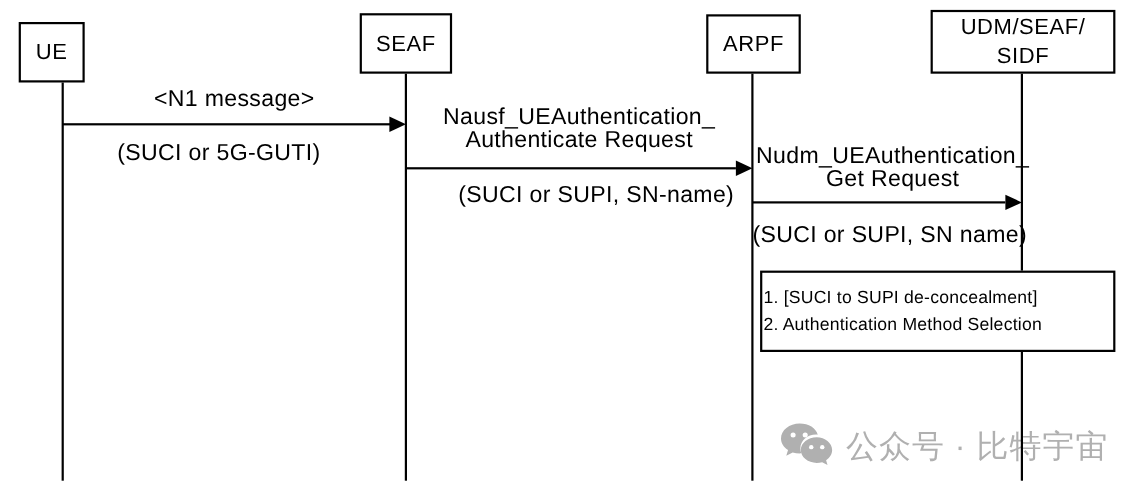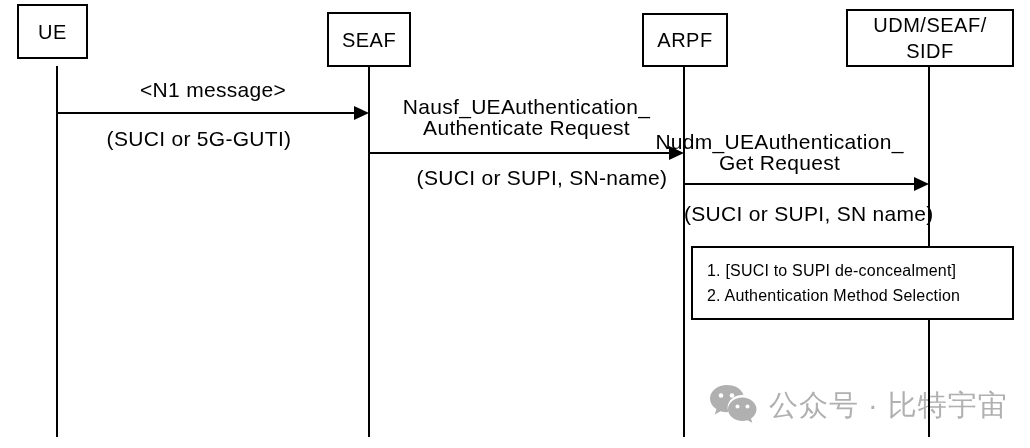--- a/index.html
+++ b/index.html
@@ -54,21 +54,21 @@
     white-space:nowrap;
     z-index:2;
   }
   
   .note{
     position:absolute;
     left:691px;top:246px;width:323px;height:74px;
     background:#fff;border:2px solid #000;
     box-sizing:border-box;
     display:flex;flex-direction:column;justify-content:center;
-    padding-left:14px;
+    padding-left:1px;
     font-size:16px;line-height:25px;
     letter-spacing:0.2px;
     white-space:nowrap;
     z-index:4;
   }
   
   .watermark{
     position:absolute;
     left:708px;top:383px;
     display:flex;align-items:center;
@@ -100,21 +100,21 @@
       </g>
     </svg>
     <span class="wm-text" style="color:#b0b0b0">公众号 · 比特宇宙</span>
   </div>
 
   <div class="lifeline" style="left:56px"></div>
   <div class="lifeline" style="left:368px"></div>
   <div class="lifeline" style="left:683px"></div>
   <div class="lifeline" style="left:928px"></div>
 
-  <div class="actor" style="left:17px;top:4px;width:71px;height:55px">
+  <div class="actor" style="left:17px;top:20px;width:60px;height:55px">
     <span>UE</span>
   </div>
   <div class="actor" style="left:327px;top:12px;width:84px;height:55px">
     <span>SEAF</span>
   </div>
   <div class="actor" style="left:642px;top:13px;width:86px;height:54px">
     <span>ARPF</span>
   </div>
   <div class="actor" style="left:846px;top:9px;width:168px;height:58px">
     <span>UDM/SEAF/</span>
@@ -127,21 +127,21 @@
   <div class="mlabel" style="left:57px;top:128px;width:284px">(SUCI or 5G-GUTI)</div>
 
   <div class="mlabel" style="left:369px;top:96px;width:315px">
     <div>Nausf_UEAuthentication_</div>
     <div>Authenticate Request</div>
   </div>
   <div class="mline" style="left:369px;top:152px;width:300px"></div>
   <div class="ahead" style="left:669px;top:146px"></div>
   <div class="mlabel" style="left:369px;top:167px;width:346px">(SUCI or SUPI, SN-name)</div>
 
-  <div class="mlabel" style="left:652px;top:131px;width:255px">
+  <div class="mlabel" style="left:684px;top:131px;width:255px">
     <div>Nudm_UEAuthentication_</div>
     <div>Get Request</div>
   </div>
   <div class="mline" style="left:684px;top:183px;width:230px"></div>
   <div class="ahead" style="left:914px;top:177px"></div>
   <div class="mlabel" style="left:684px;top:203px;width:245px">(SUCI or SUPI, SN name)</div>
 
   <div class="note">
     <div>1. [SUCI to SUPI de-concealment]</div>
     <div>2. Authentication Method Selection</div>

